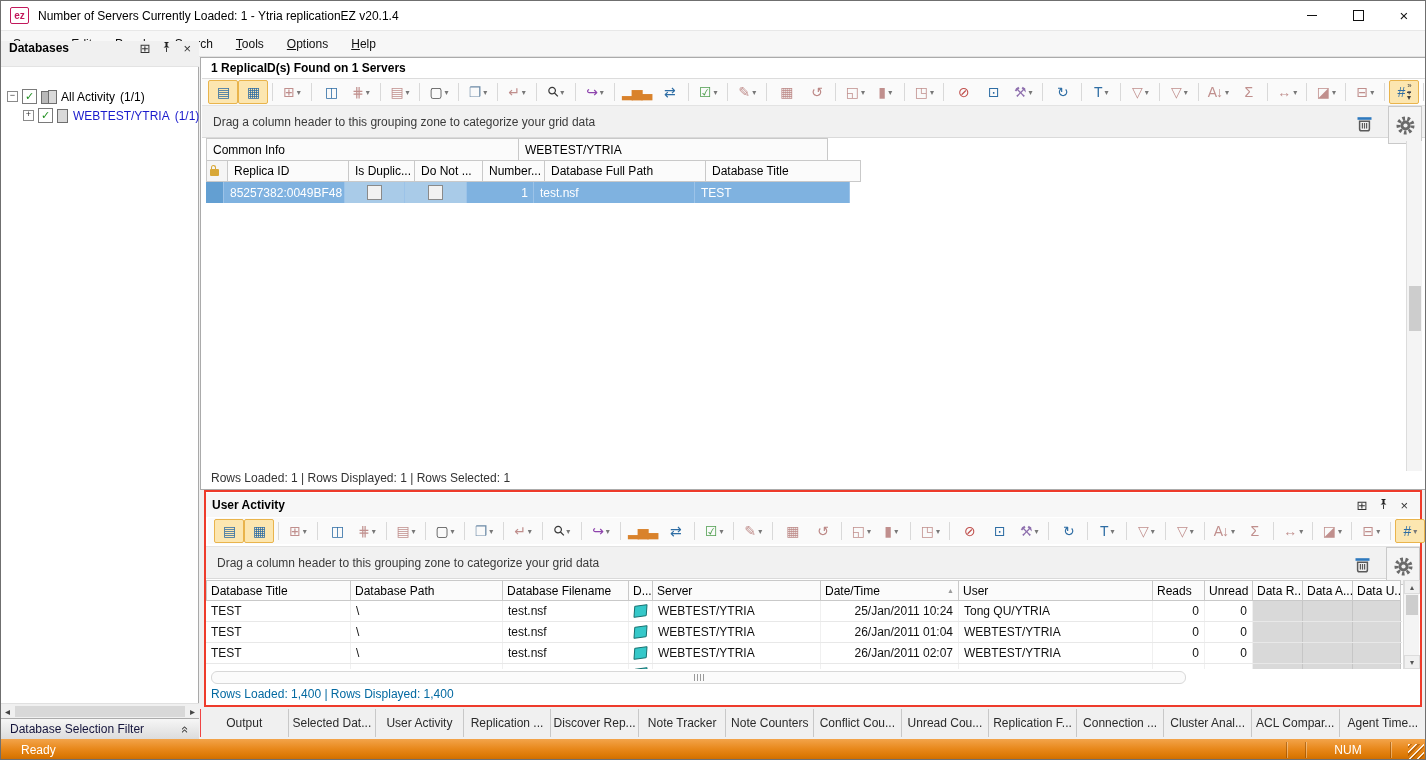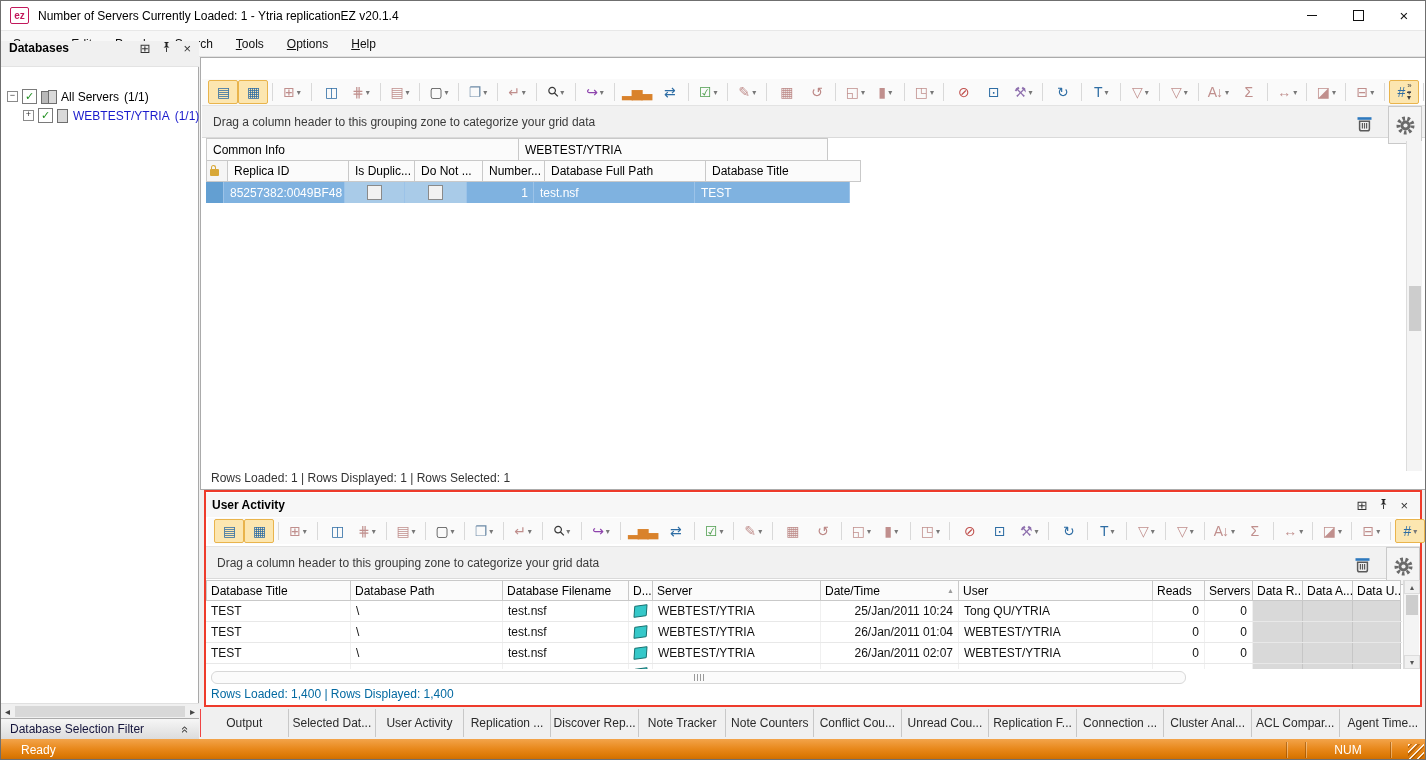--- a/index.html
+++ b/index.html
@@ -175,21 +175,21 @@
             <rect x="4.1" y="6.8" width="0.9" height="4.2" fill="#222"></rect>
           </svg></span>
       <span style="font-size:13px;">×</span>
     </span>
   </div>
   <div class="abs tree">
     <div class="tree-row">
       <span class="expander">−</span>
       <span class="cbx-green">✓</span>
       <span class="icon-servers"></span>
-      <span class="tree-label">All Servers</span>
+      <span class="tree-label">All Activity</span>
       <span class="tree-label" style="margin-left:5px;">(1/1)</span>
     </div>
     <div class="tree-row child">
       <span class="expander">+</span>
       <span class="cbx-green">✓</span>
       <span class="icon-dbpage"></span>
       <span class="tree-label blue">WEBTEST/YTRIA</span>
       <span class="tree-label blue" style="margin-left:5px;">(1/1)</span>
     </div>
   </div>
@@ -197,20 +197,23 @@
     <span class="sh-arrow">◂</span>
     <span class="sh-thumb"></span>
     <span class="sh-arrow">▸</span>
   </div>
   <div class="abs side-filterbar">
     <span class="side-filter-label">Database Selection Filter</span>
     <span class="chev-up">«</span>
   </div>
 
   <div class="abs main-panel"></div>
+  <div class="abs panel-title">
+    <span>1 ReplicaID(s) Found on 1 Servers</span>
+  </div>
   <div class="abs toolbar toolbar1" id="toolbar1">
       <span class="tb-btn active">
         <span class="tb-glyph" style="color: rgb(46, 109, 164);">▤</span>
       </span>
       <span class="tb-btn active">
         <span class="tb-glyph" style="color: rgb(46, 109, 164);">▦</span>
       </span>
       <span class="tb-sep"></span>
       <span class="tb-btn">
         <span class="tb-glyph" style="color: rgb(192, 143, 141);">⊞</span>
@@ -607,21 +610,21 @@
         <span>Date/Time</span>
         <span class="sortmark">▲</span>
       </div>
       <div class="ua-h" style="width: 194px;">
         <span>User</span>
       </div>
       <div class="ua-h" style="width: 52px;">
         <span>Reads</span>
       </div>
       <div class="ua-h" style="width: 48px;">
-        <span>Servers</span>
+        <span>Unread</span>
       </div>
       <div class="ua-h" style="width: 50px;">
         <span>Data R...</span>
       </div>
       <div class="ua-h" style="width: 50px;">
         <span>Data A...</span>
       </div>
       <div class="ua-h" style="width: 48px;">
         <span>Data U...</span>
       </div>

